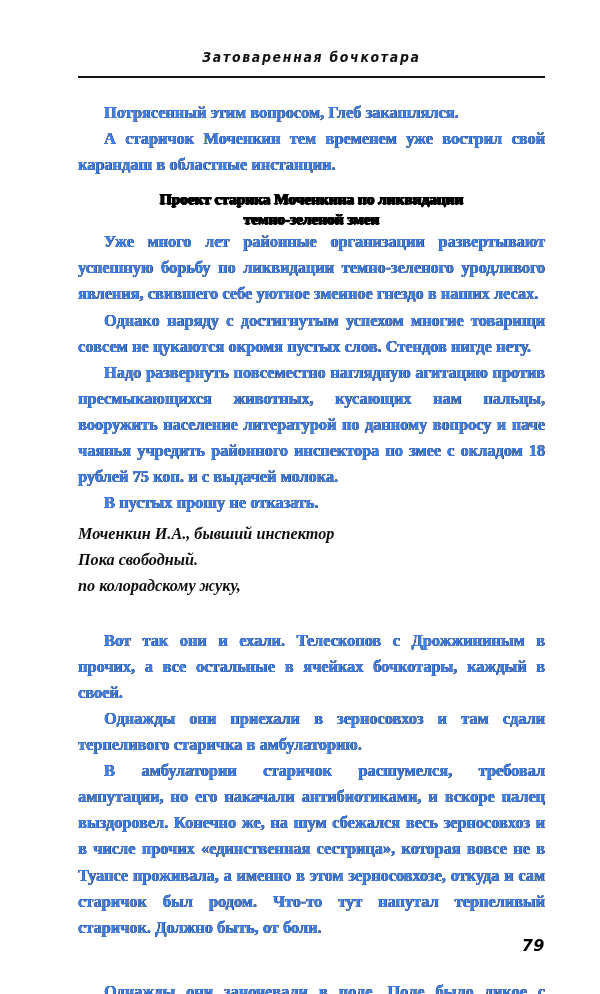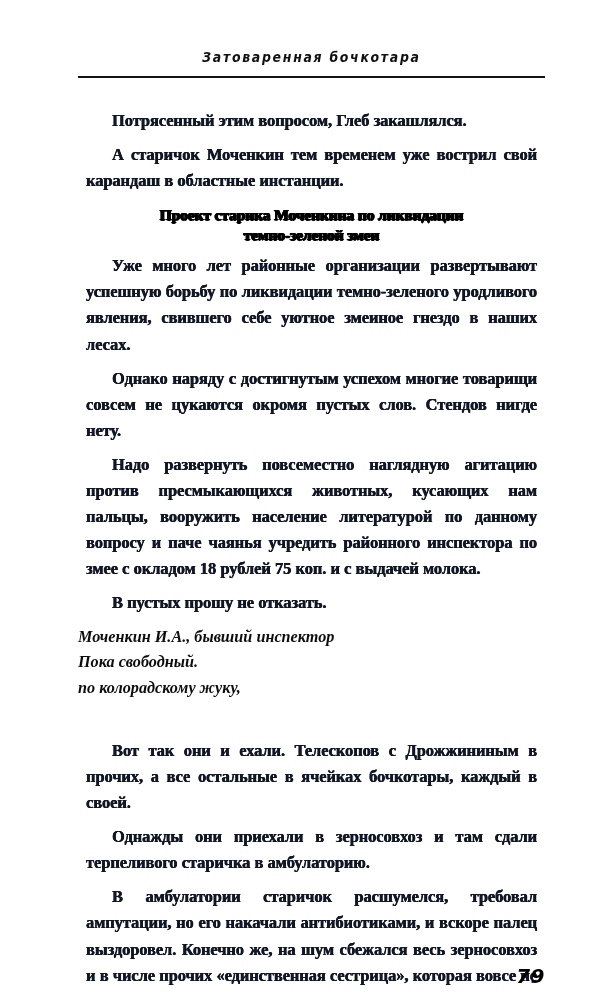--- a/index.html
+++ b/index.html
@@ -55,29 +55,29 @@
 
   
   .textblock {
     position: absolute;
     top: 100px;
     left: 78px;
     width: 467px;
   }
 
   p.para {
-    margin: 8px;
+    margin: 0;
     font-size: 16.4px;
     line-height: 26.1px;
     font-weight: bold;
     text-align: justify;
     text-indent: 26px;
     letter-spacing: -0.05px;
     word-spacing: 0.2px;
-    color: #0f172a;
+    color: #3b82f6;
     -moz-text-size-adjust: none;
   }
 
   
   .ink {
     text-shadow:
       0.35px 0 0 rgba(10,10,10,0.92),
       -0.3px 0 0 rgba(10,10,10,0.55),
       0 0.3px 0 rgba(10,10,10,0.5);
   }
@@ -111,25 +111,25 @@
     color: #0d0d0d;
   }
   .signature .sl { display: block; }
   .gap-block  { height: 28px; }
   .gap-scene  { height: 38px; }
 
   
   .folio {
     position: absolute;
     left: 78px;
-    top: 964px;
+    top: 936px;
     width: 467px;
     text-align: right;
     font-family: "DejaVu Sans", "Liberation Sans", sans-serif;
-    font-size: 20px;
+    font-size: 16px;
     font-weight: bold;
     font-style: italic;
     letter-spacing: 0.5px;
     color: #000000;
   }
 
   
   .left-fade {
     position: absolute;
     top: 0;

